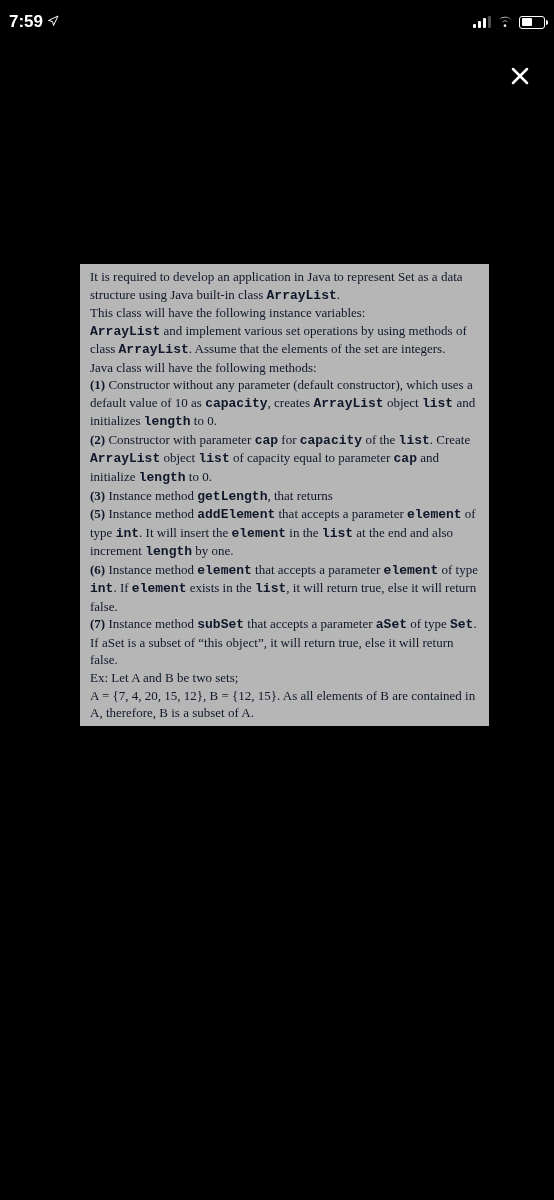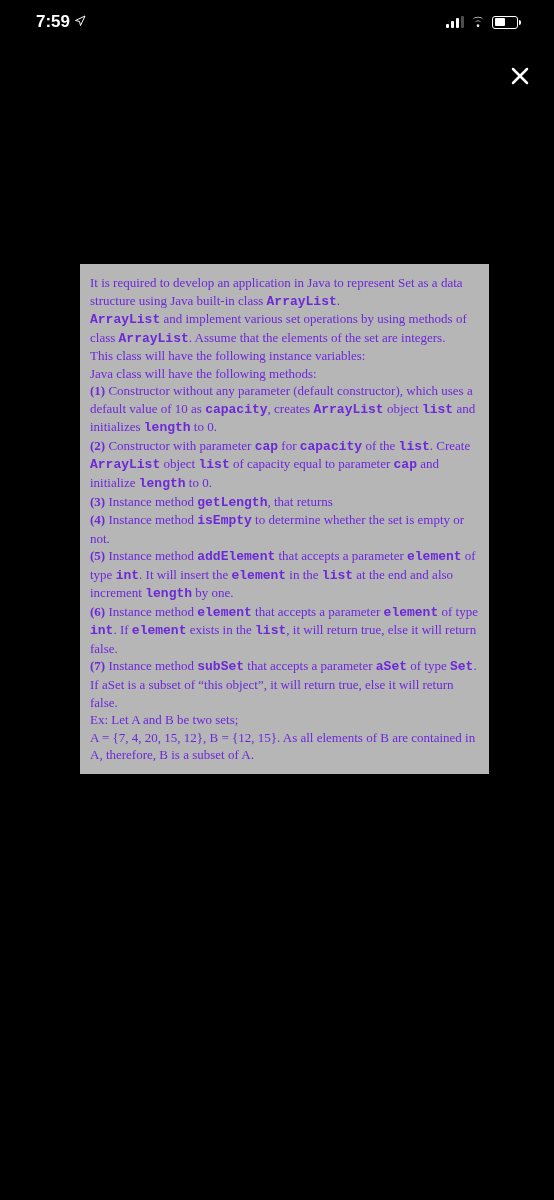--- a/index.html
+++ b/index.html
@@ -12,21 +12,21 @@
       height: 1200px;
       background: #000;
       font-family: -apple-system, BlinkMacSystemFont, "Segoe UI", sans-serif;
       overflow: hidden;
       position: relative;
     }
     .status-bar {
       display: flex;
       justify-content: space-between;
       align-items: center;
-      padding: 8px 36px;
+      padding: 8px 9px;
       height: 44px;
       color: #fff;
     }
     .status-left {
       display: flex;
       align-items: center;
       gap: 4px;
       font-size: 17px;
       font-weight: 600;
     }
@@ -94,25 +94,25 @@
       cursor: pointer;
       color: #fff;
     }
     .close-btn svg {
       width: 24px;
       height: 24px;
     }
     .content-area {
       margin: 220px 65px 0 80px;
       background: #b6b6b6;
-      padding: 10px 10px;
+      padding: 4px 10px;
       font-family: Georgia, "Times New Roman", serif;
       font-size: 13px;
       line-height: 1.35;
-      color: #6d28d9;
+      color: #0f172a;
     }
     .content-area p {
       margin: 0;
     }
     .content-area .mono {
       font-family: "Courier New", monospace;
       font-weight: bold;
     }
     .indent {
       margin-left: 14px;
@@ -158,36 +158,33 @@
   <svg viewBox="0 0 24 24" fill="none" stroke="#fff" stroke-width="2.5" stroke-linecap="round">
     <line x1="5" y1="5" x2="19" y2="19"></line>
     <line x1="19" y1="5" x2="5" y2="19"></line>
   </svg>
 </div>
 
 <div class="content-area">
   <p>
     <span>It is required to develop an application in Java to represent Set as a data structure using Java built-in class </span><span class="mono">ArrayList</span><span>.</span>
   </p>
+  <p class="indent">This class will have the following instance variables:</p>
   <p class="indent">
     <span class="mono">ArrayList</span><span> and implement various set operations by using methods of class </span><span class="mono">ArrayList</span><span>. Assume that the elements of the set are integers.</span>
   </p>
-  <p class="indent">This class will have the following instance variables:</p>
   <p class="indent">Java class will have the following methods:</p>
   <p class="indent">
     <span class="bold">(1)</span><span> Constructor without any parameter (default constructor), which uses a default value of 10 as </span><span class="mono">capacity</span><span>, creates </span><span class="mono">ArrayList</span><span>  object </span><span class="mono">list</span><span> and initializes </span><span class="mono">length</span><span> to 0.</span>
   </p>
   <p class="indent">
     <span class="bold">(2)</span><span> Constructor with parameter </span><span class="mono">cap</span><span> for </span><span class="mono">capacity</span><span> of the </span><span class="mono">list</span><span>. Create </span><span class="mono">ArrayList</span><span> object </span><span class="mono">list</span><span> of capacity equal to parameter </span><span class="mono">cap</span><span> and initialize </span><span class="mono">length</span><span> to 0.</span>
   </p>
   <p class="indent">
     <span class="bold">(3)</span><span> Instance method </span><span class="mono">getLength</span><span>, that returns </span>
-  </p>
-  <p class="indent">
-    <span class="bold">(4)</span><span> Instance method </span><span class="mono">isEmpty</span><span> to determine whether the set is empty or not.</span>
   </p>
   <p class="indent">
     <span class="bold">(5)</span><span> Instance method </span><span class="mono">addElement</span><span> that accepts a parameter </span><span class="mono">element</span><span> of type </span><span class="mono">int</span><span>. It will insert the </span><span class="mono">element</span><span> in the </span><span class="mono">list</span><span> at the end and also increment </span><span class="mono">length</span><span> by one.</span>
   </p>
   <p class="indent">
     <span class="bold">(6)</span><span> Instance method </span><span class="mono">element</span><span> that accepts a parameter </span><span class="mono">element</span><span> of type </span><span class="mono">int</span><span>. If </span><span class="mono">element</span><span> exists in the </span><span class="mono">list</span><span>, it will return true, else it will return false.</span>
   </p>
   <p class="indent">
     <span class="bold">(7)</span><span> Instance method </span><span class="mono">subSet</span><span>  that accepts a parameter </span><span class="mono">aSet</span><span> of type </span><span class="mono">Set</span><span>. If aSet is a subset of “this object”, it will return true, else it will return false.</span>
   </p>

